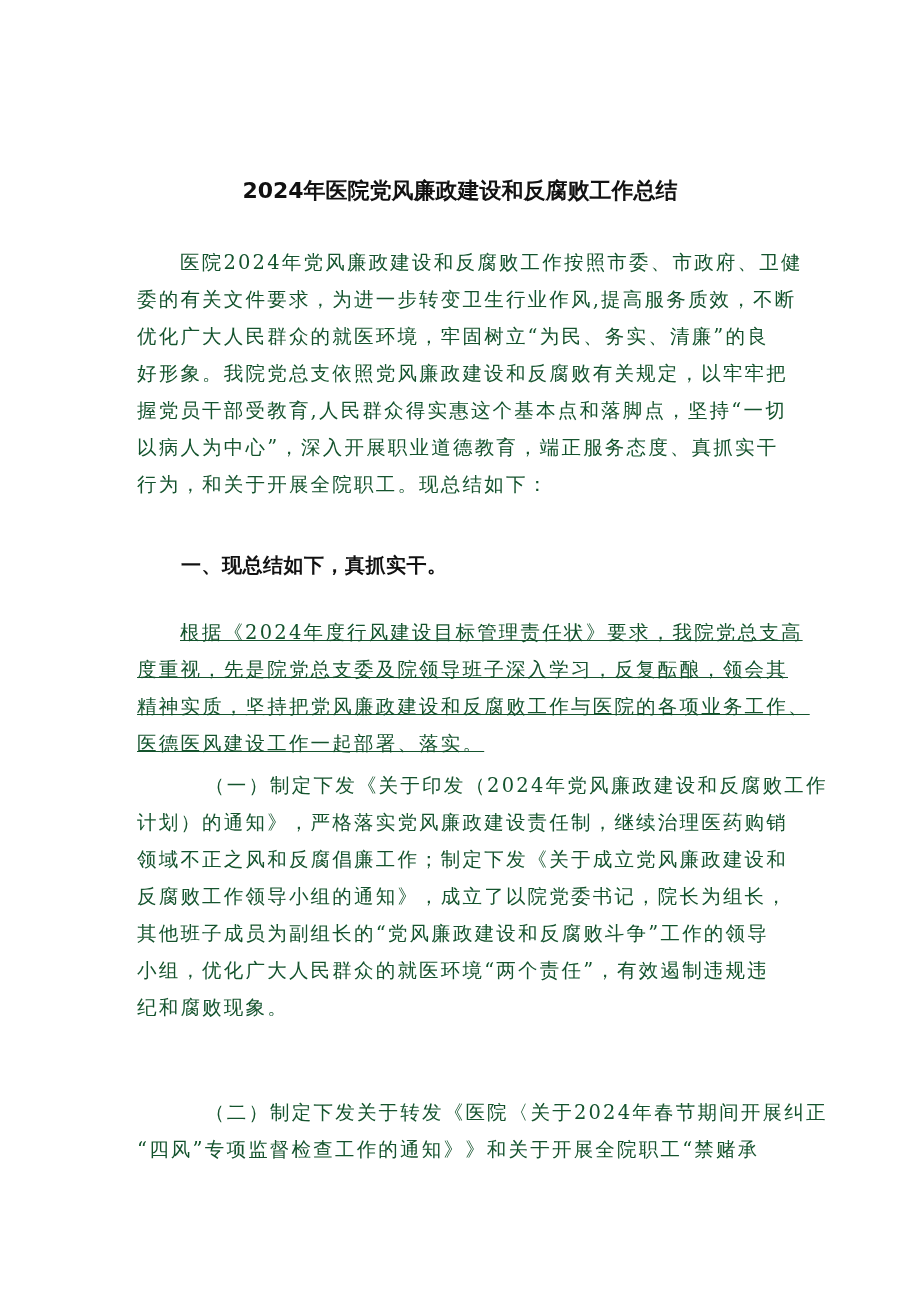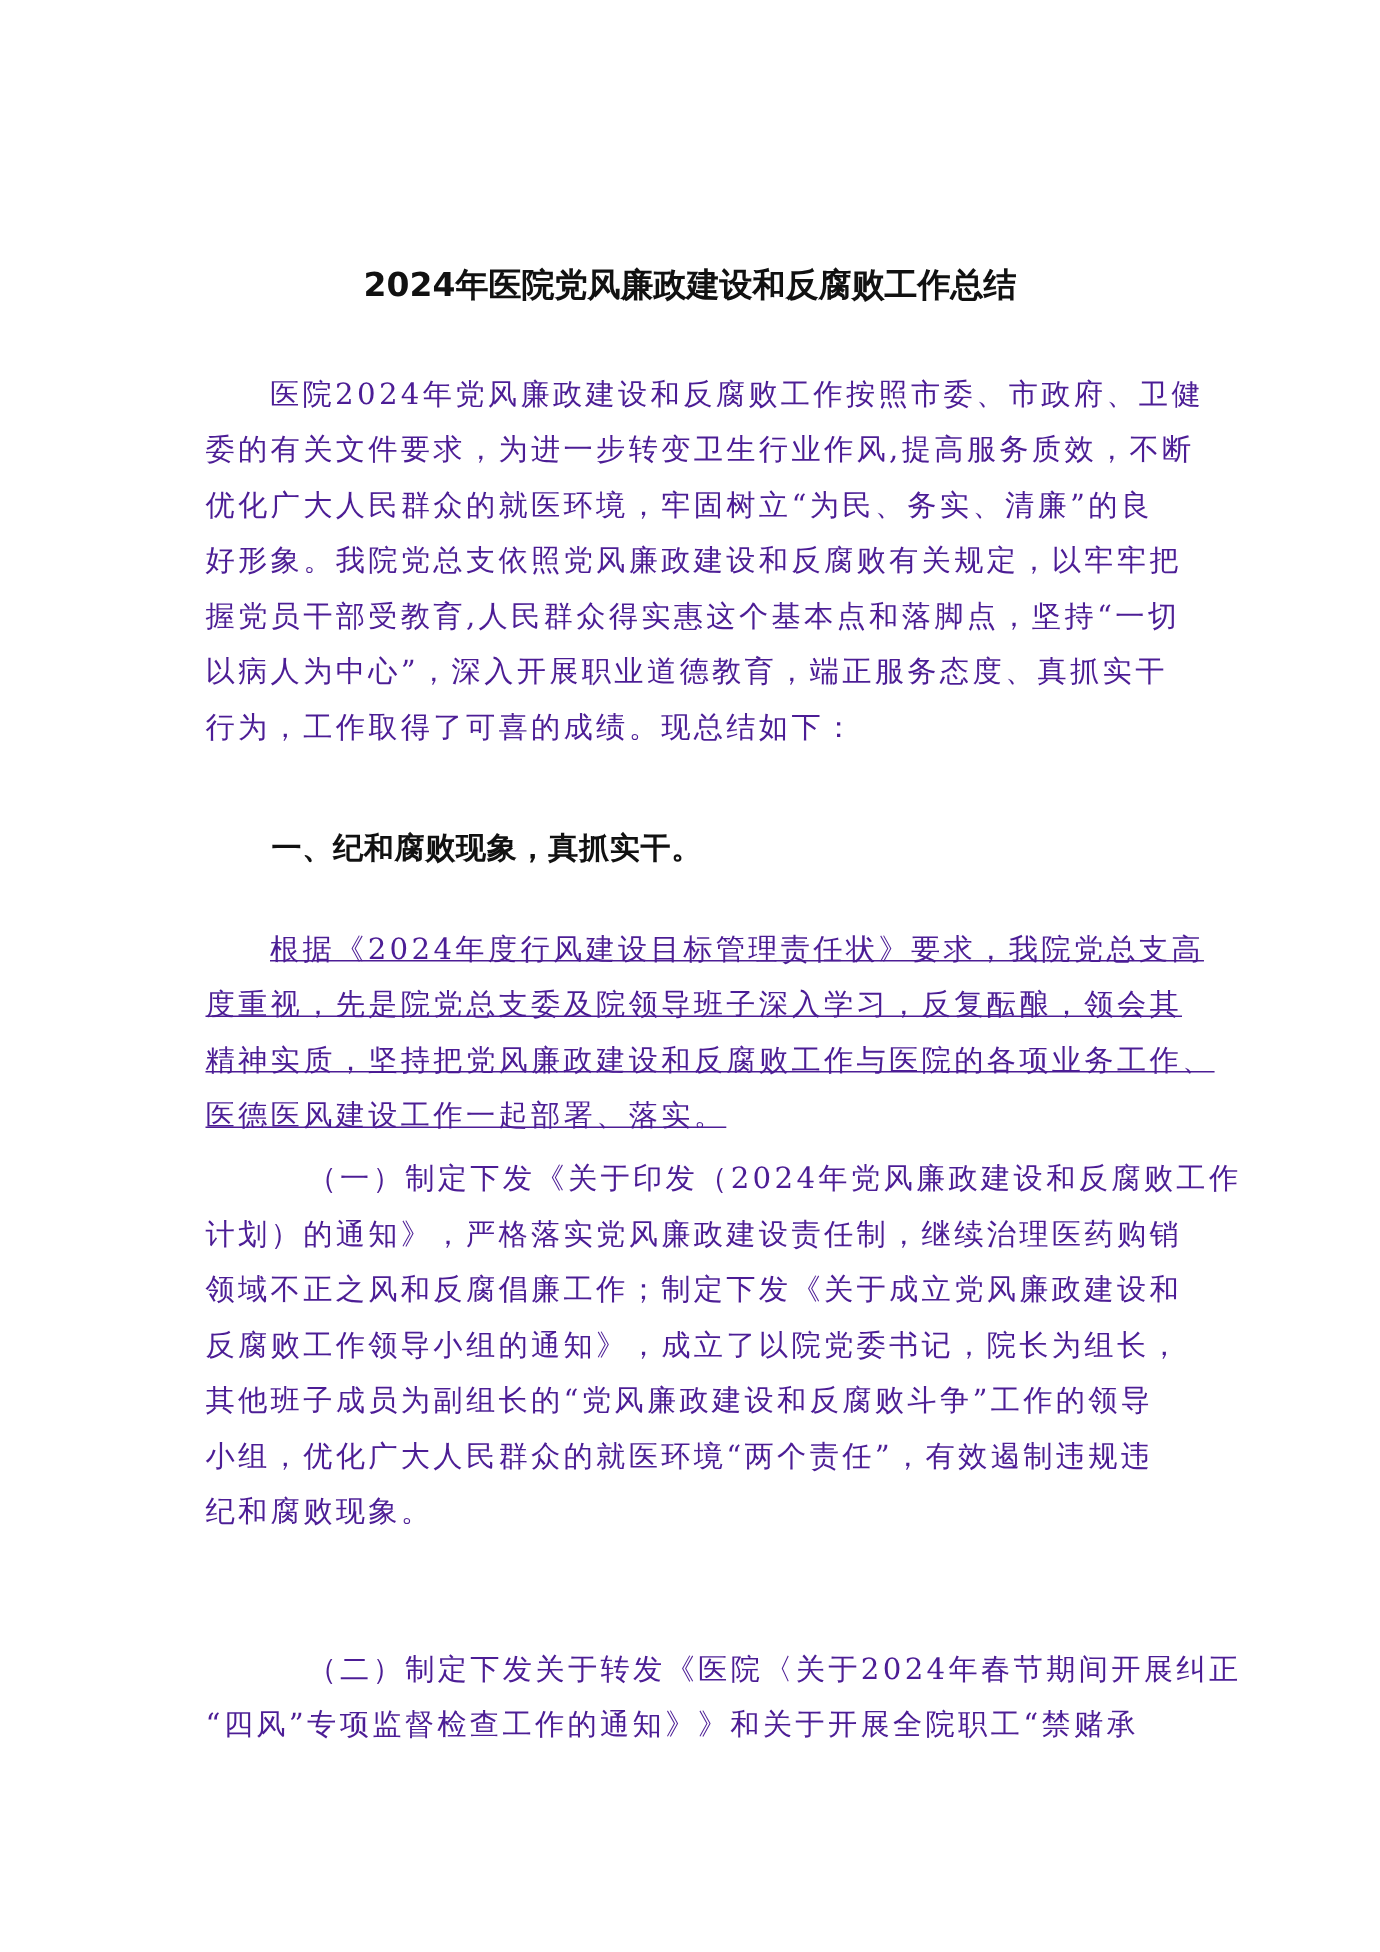--- a/index.html
+++ b/index.html
@@ -5,21 +5,21 @@
   html, body { margin: 0; padding: 0; background: #ffffff; }
   body { width: 920px; height: 1301px; position: relative; overflow: hidden; }
   .page { position: absolute; left: 0; top: 0; width: 796px; height: 1301px; background: #fff; }
   .title {
     position: absolute; left: 0; top: 176px; width: 920px; text-align: center;
     font-family: "DejaVu Sans", sans-serif; font-weight: bold; font-size: 22px;
     color: #111; letter-spacing: 0px; line-height: 30px;
   }
   .body-text {
     position: absolute; left: 137px; width: 660px;
-    font-family: "DejaVu Serif", serif; font-size: 19.5px; color: #4c1d95;
+    font-family: "DejaVu Serif", serif; font-size: 19.5px; color: #14532d;
     line-height: 37px; letter-spacing: 2.2px;
   }
   .line { display: block; white-space: nowrap; height: 37px; }
   .indent1 { padding-left: 43px; }
   .indent2 { padding-left: 68px; text-align: center; }
   .heading {
     position: absolute; left: 181px; font-family: "DejaVu Sans", sans-serif;
     font-weight: bold; font-size: 20px; color: #111; line-height: 30px; letter-spacing: 0.5px;
   }
 </style>
@@ -30,24 +30,24 @@
 
   <div class="title">2024年医院党风廉政建设和反腐败工作总结</div>
 
   <div class="body-text" style="top:244px;">
     <span class="line indent1">医院2024年党风廉政建设和反腐败工作按照市委、市政府、卫健</span>
     <span class="line">委的有关文件要求，为进一步转变卫生行业作风,提高服务质效，不断</span>
     <span class="line">优化广大人民群众的就医环境，牢固树立“为民、务实、清廉”的良</span>
     <span class="line">好形象。我院党总支依照党风廉政建设和反腐败有关规定，以牢牢把</span>
     <span class="line">握党员干部受教育,人民群众得实惠这个基本点和落脚点，坚持“一切</span>
     <span class="line">以病人为中心”，深入开展职业道德教育，端正服务态度、真抓实干</span>
-    <span class="line">行为，工作取得了可喜的成绩。现总结如下：</span>
+    <span class="line">行为，和关于开展全院职工。现总结如下：</span>
   </div>
 
-  <div class="heading" style="top:550px;">一、纪和腐败现象，真抓实干。</div>
+  <div class="heading" style="top:550px;">一、现总结如下，真抓实干。</div>
 
   <div class="body-text" style="top:614px;text-decoration:underline;">
     <span class="line indent1">根据《2024年度行风建设目标管理责任状》要求，我院党总支高</span>
     <span class="line">度重视，先是院党总支委及院领导班子深入学习，反复酝酿，领会其</span>
     <span class="line">精神实质，坚持把党风廉政建设和反腐败工作与医院的各项业务工作、</span>
     <span class="line">医德医风建设工作一起部署、落实。</span>
   </div>
 
   <div class="body-text" style="top:767px;">
     <span class="line indent2">（一）制定下发《关于印发（2024年党风廉政建设和反腐败工作</span>

